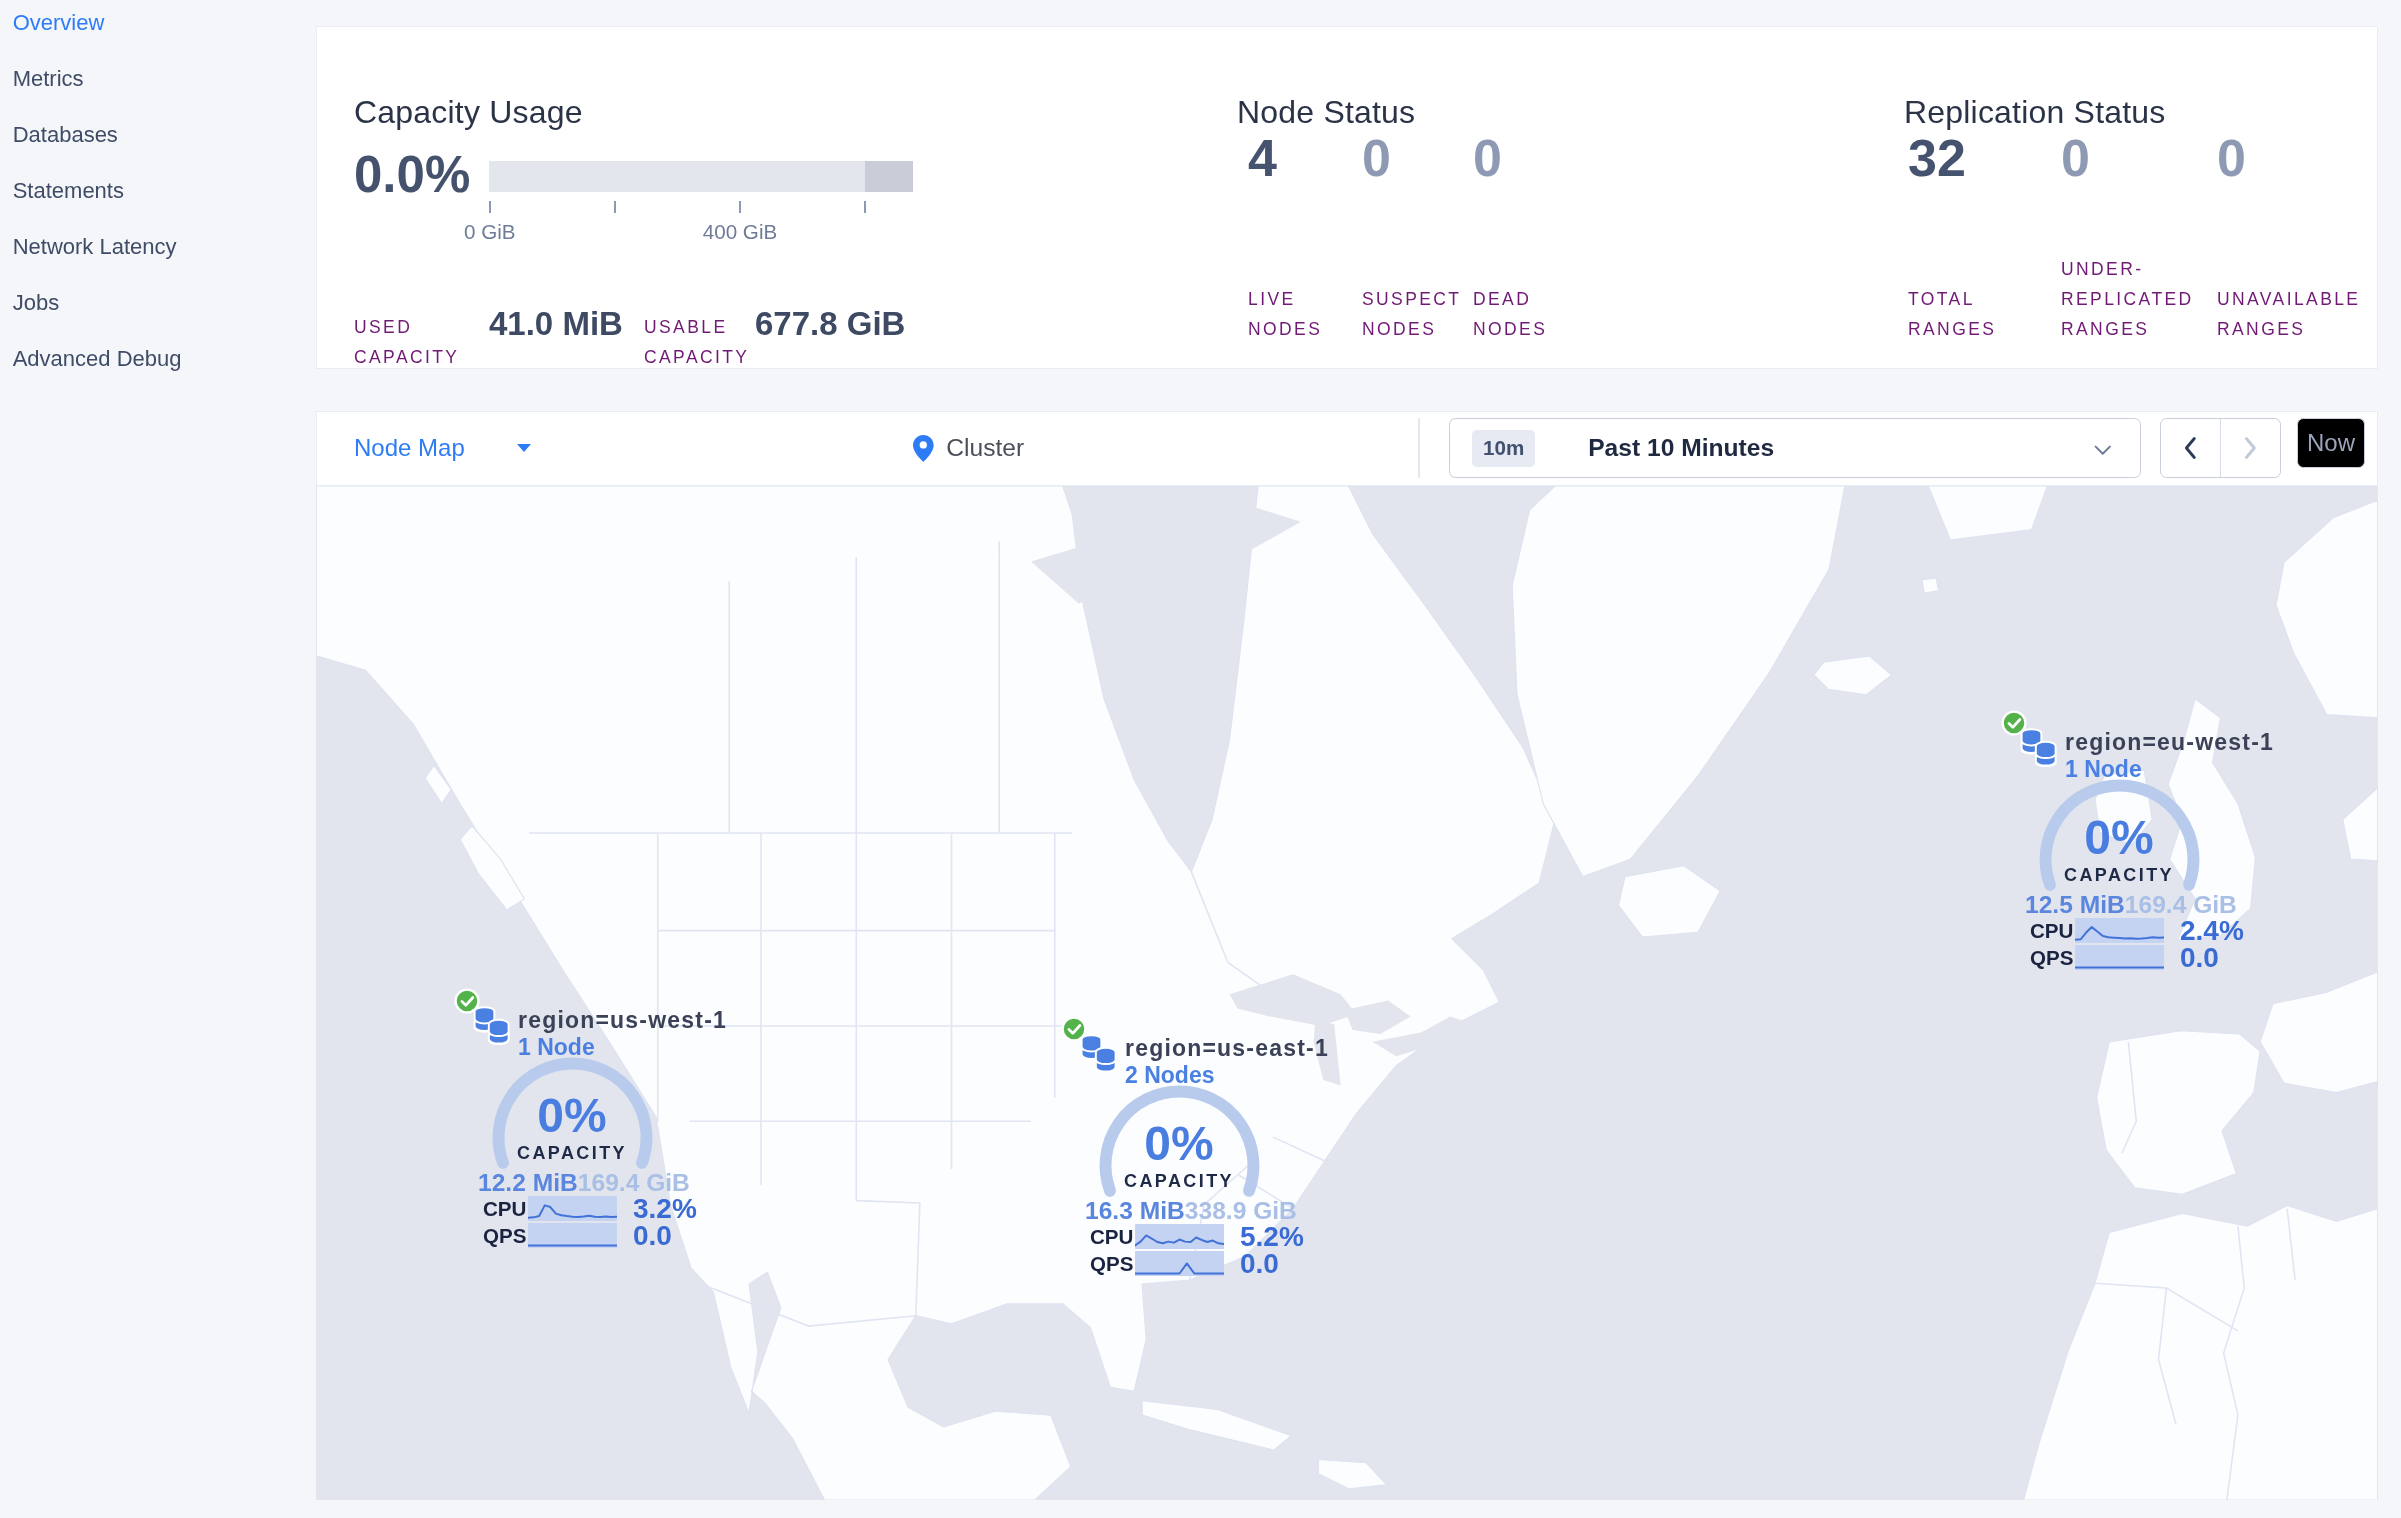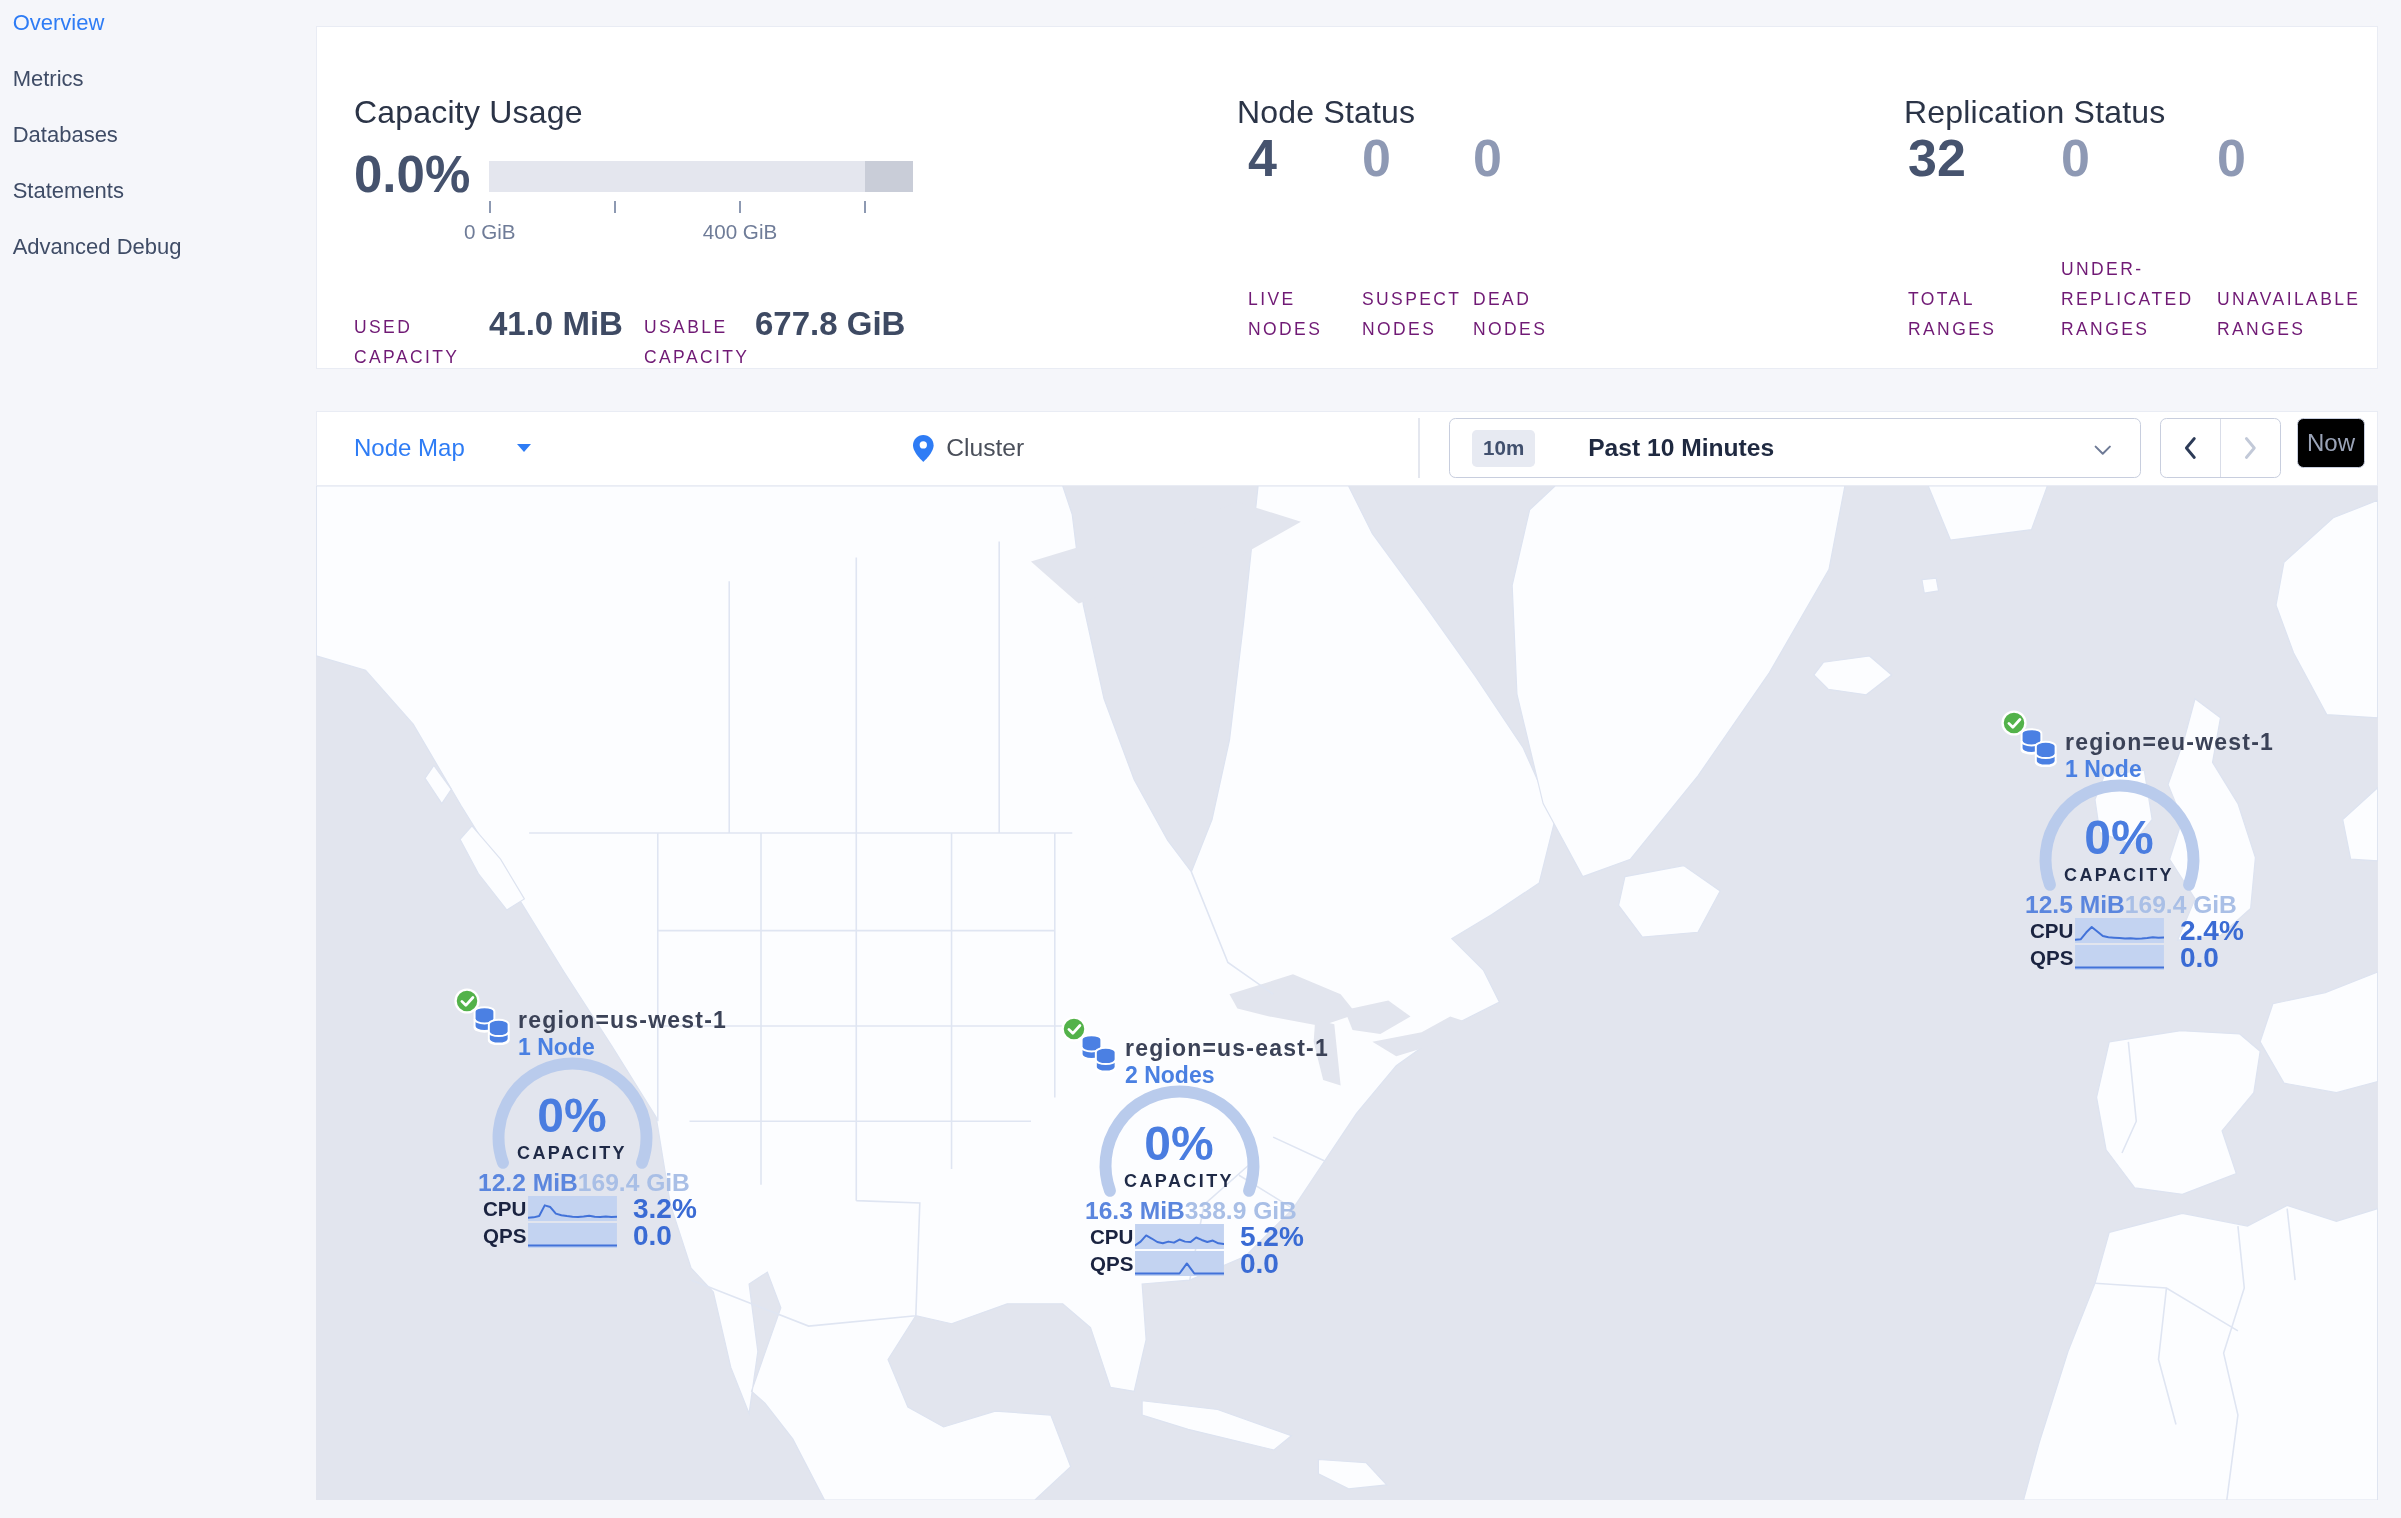--- a/index.html
+++ b/index.html
@@ -85,20 +85,22 @@
 </head>
 <body>
 
 <div class="page">
 
   <nav class="sidebar">
     <div class="nav-item active">Overview</div>
     <div class="nav-item">Metrics</div>
     <div class="nav-item">Databases</div>
     <div class="nav-item">Statements</div>
+    <div class="nav-item">Network Latency</div>
+    <div class="nav-item">Jobs</div>
     <div class="nav-item">Advanced Debug</div>
   </nav>
 
   <section class="card summary-card">
 
     <h2 class="sec-title" style="left:37px">Capacity Usage</h2>
     <div class="big-pct">0.0%</div>
     <div class="bar-wrap">
       <div class="bar-track">
         <div class="bar-seg"></div>

